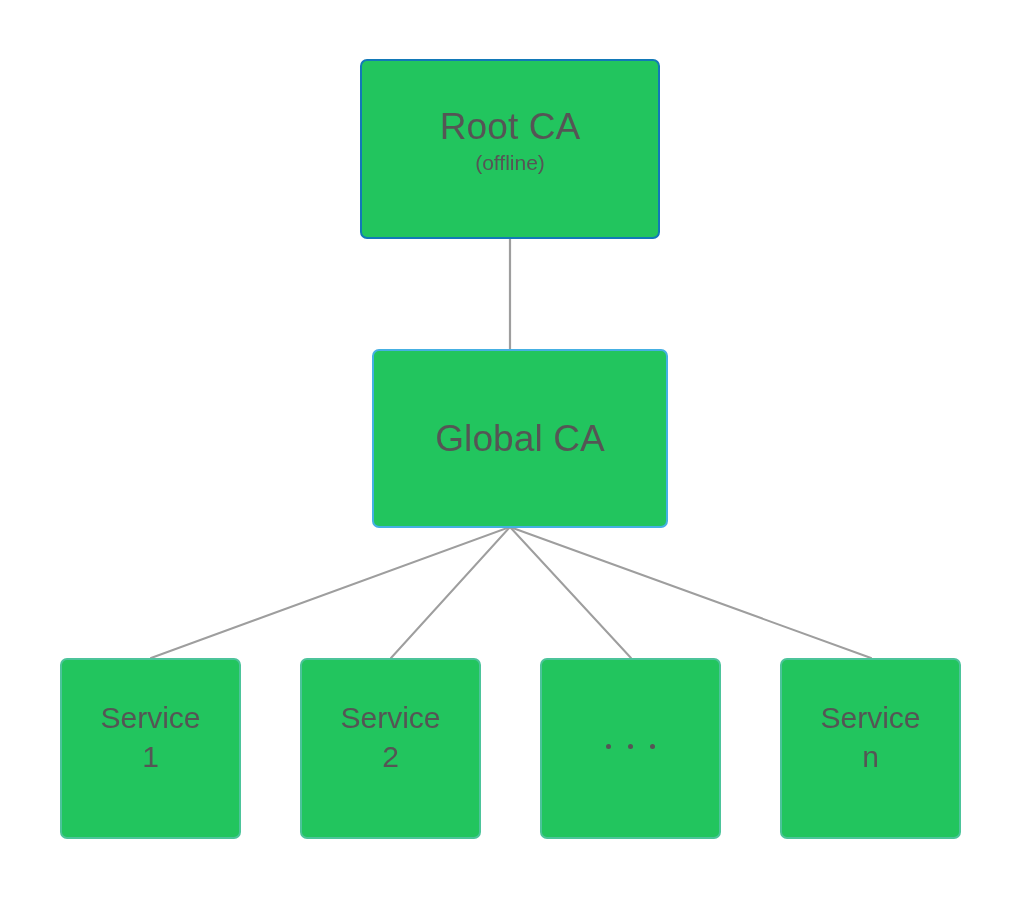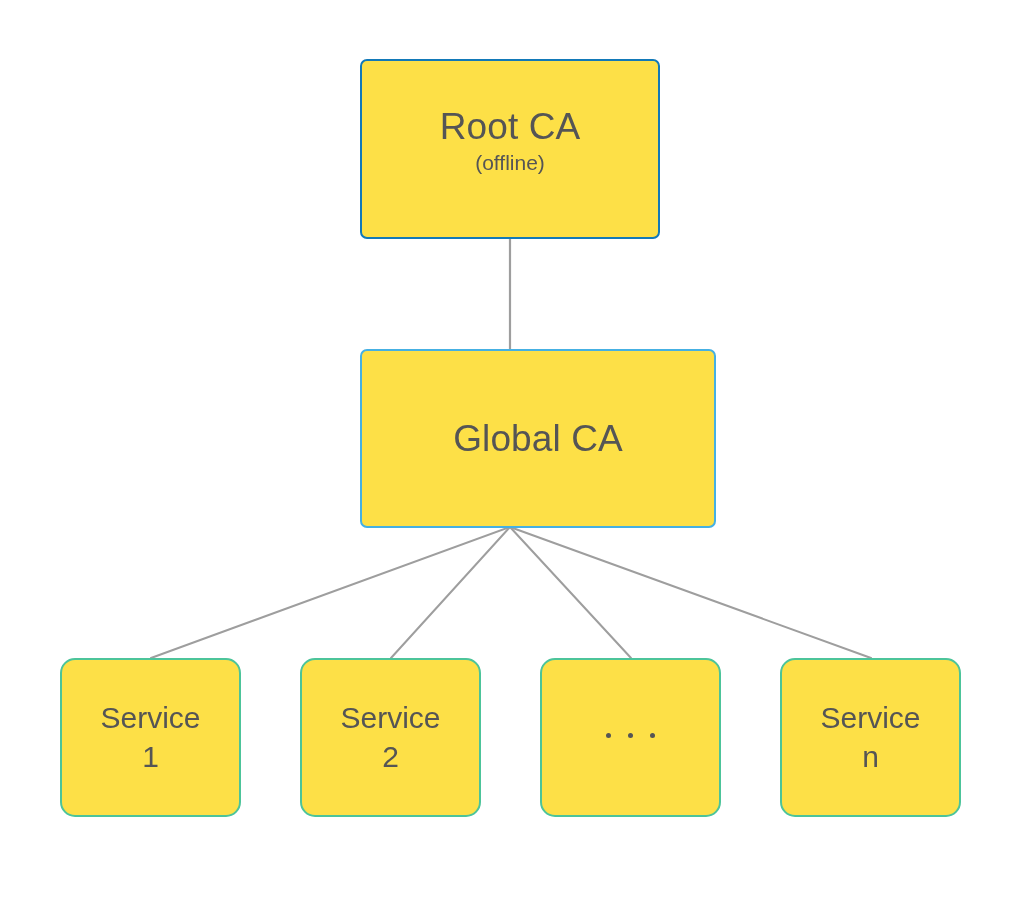--- a/index.html
+++ b/index.html
@@ -23,21 +23,21 @@
     position: absolute;
     left: 0;
     top: 0;
     width: 1020px;
     height: 900px;
     pointer-events: none;
   }
   .node {
     position: absolute;
     box-sizing: border-box;
-    background: #fde047;
+    background: #22c55e;
     border-style: solid;
     border-width: 2px;
     border-radius: 7px;
     display: flex;
     flex-direction: column;
     align-items: center;
     justify-content: center;
     color: #555555;
     text-align: center;
     line-height: 1.18;
@@ -57,40 +57,39 @@
     font-weight: 400;
     letter-spacing: 0.1px;
   }
   #node-root-ca .node-sub {
     font-size: 21px;
     font-weight: 400;
     margin-top: 2px;
   }
   
   #node-global-ca {
-    left: 360px;
+    left: 372px;
     top: 349px;
-    width: 356px;
+    width: 296px;
     height: 179px;
     border-color: #45b0e3;
   }
   #node-global-ca .node-title {
     font-size: 37px;
     font-weight: 400;
     letter-spacing: 0.1px;
   }
   
   .service-node {
     top: 658px;
     width: 181px;
-    height: 159px;
+    height: 181px;
     border-color: #4cc49a;
     justify-content: flex-start;
     padding-top: 40px;
-    border-radius: 15px;
   }
   .service-node .node-title {
     font-size: 30px;
     font-weight: 400;
   }
   .service-node .node-sub {
     font-size: 30px;
     font-weight: 400;
     margin-top: 4px;
   }

